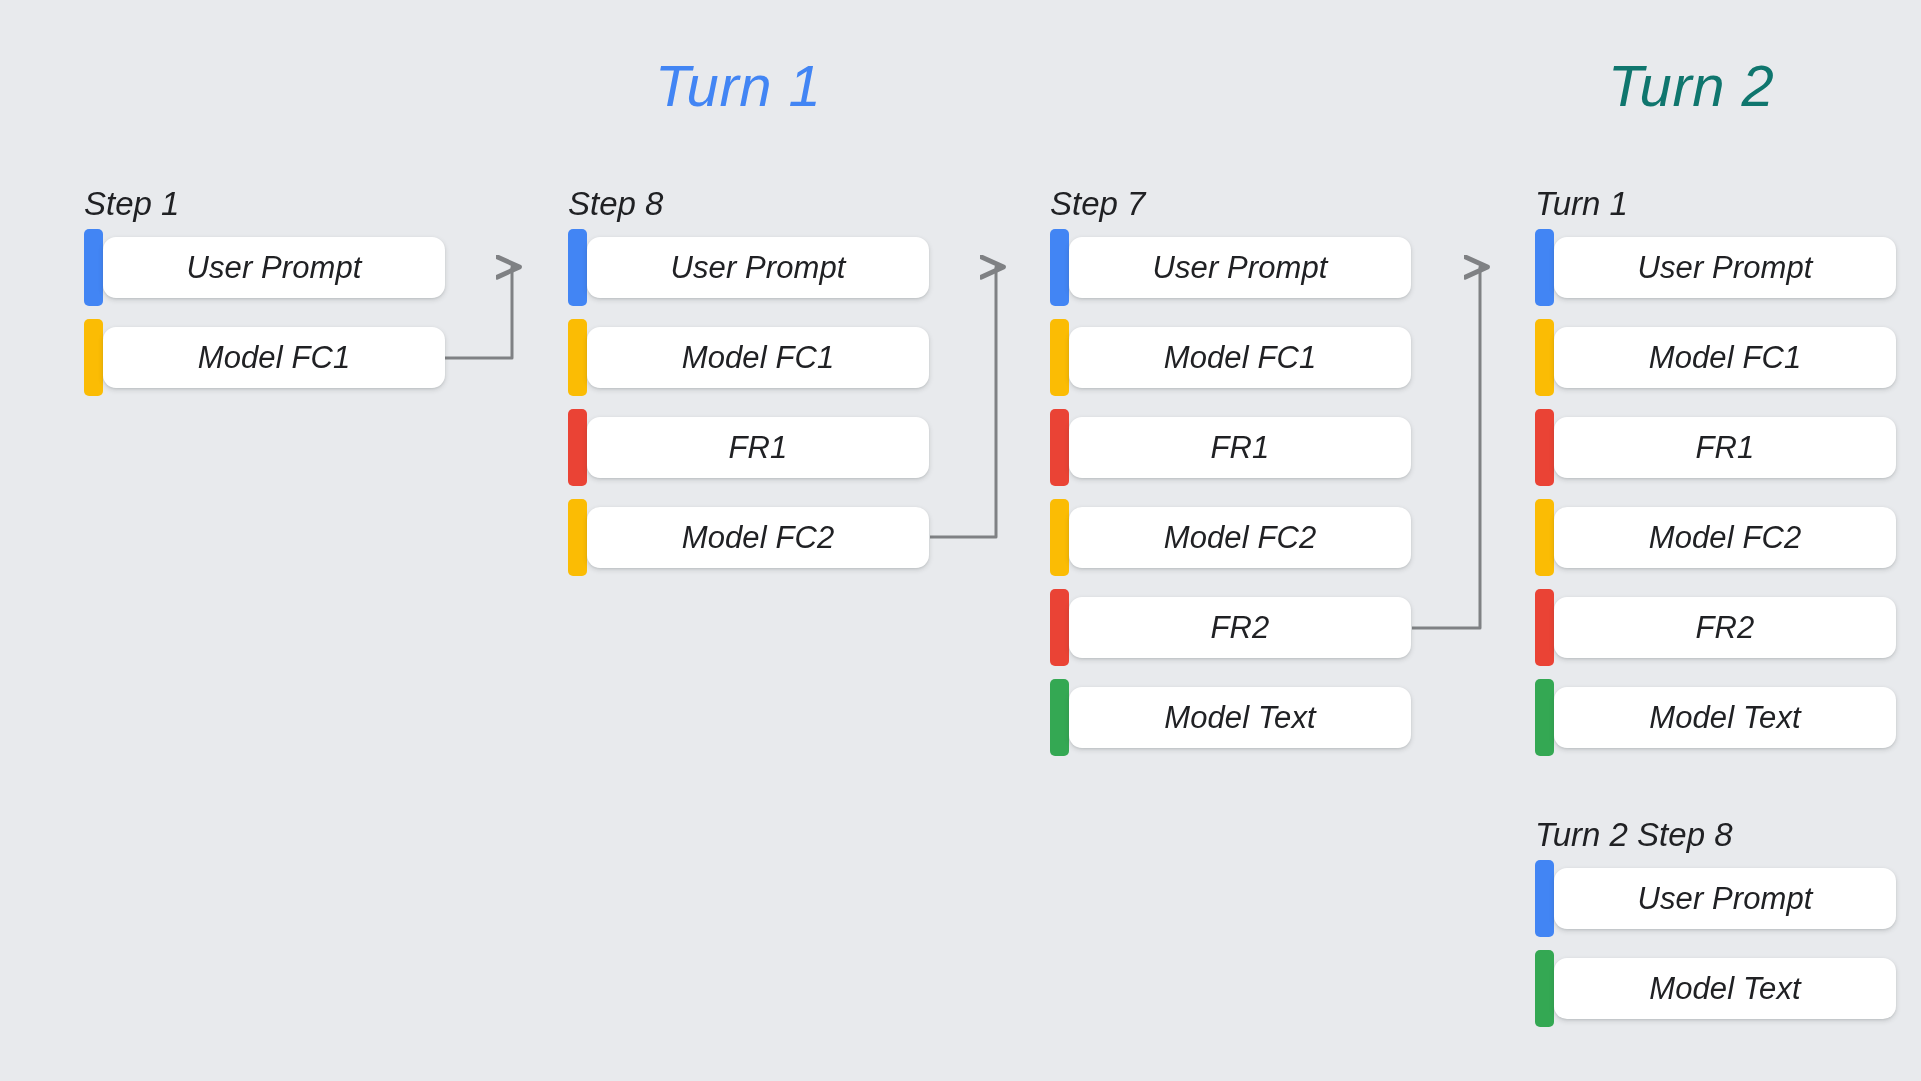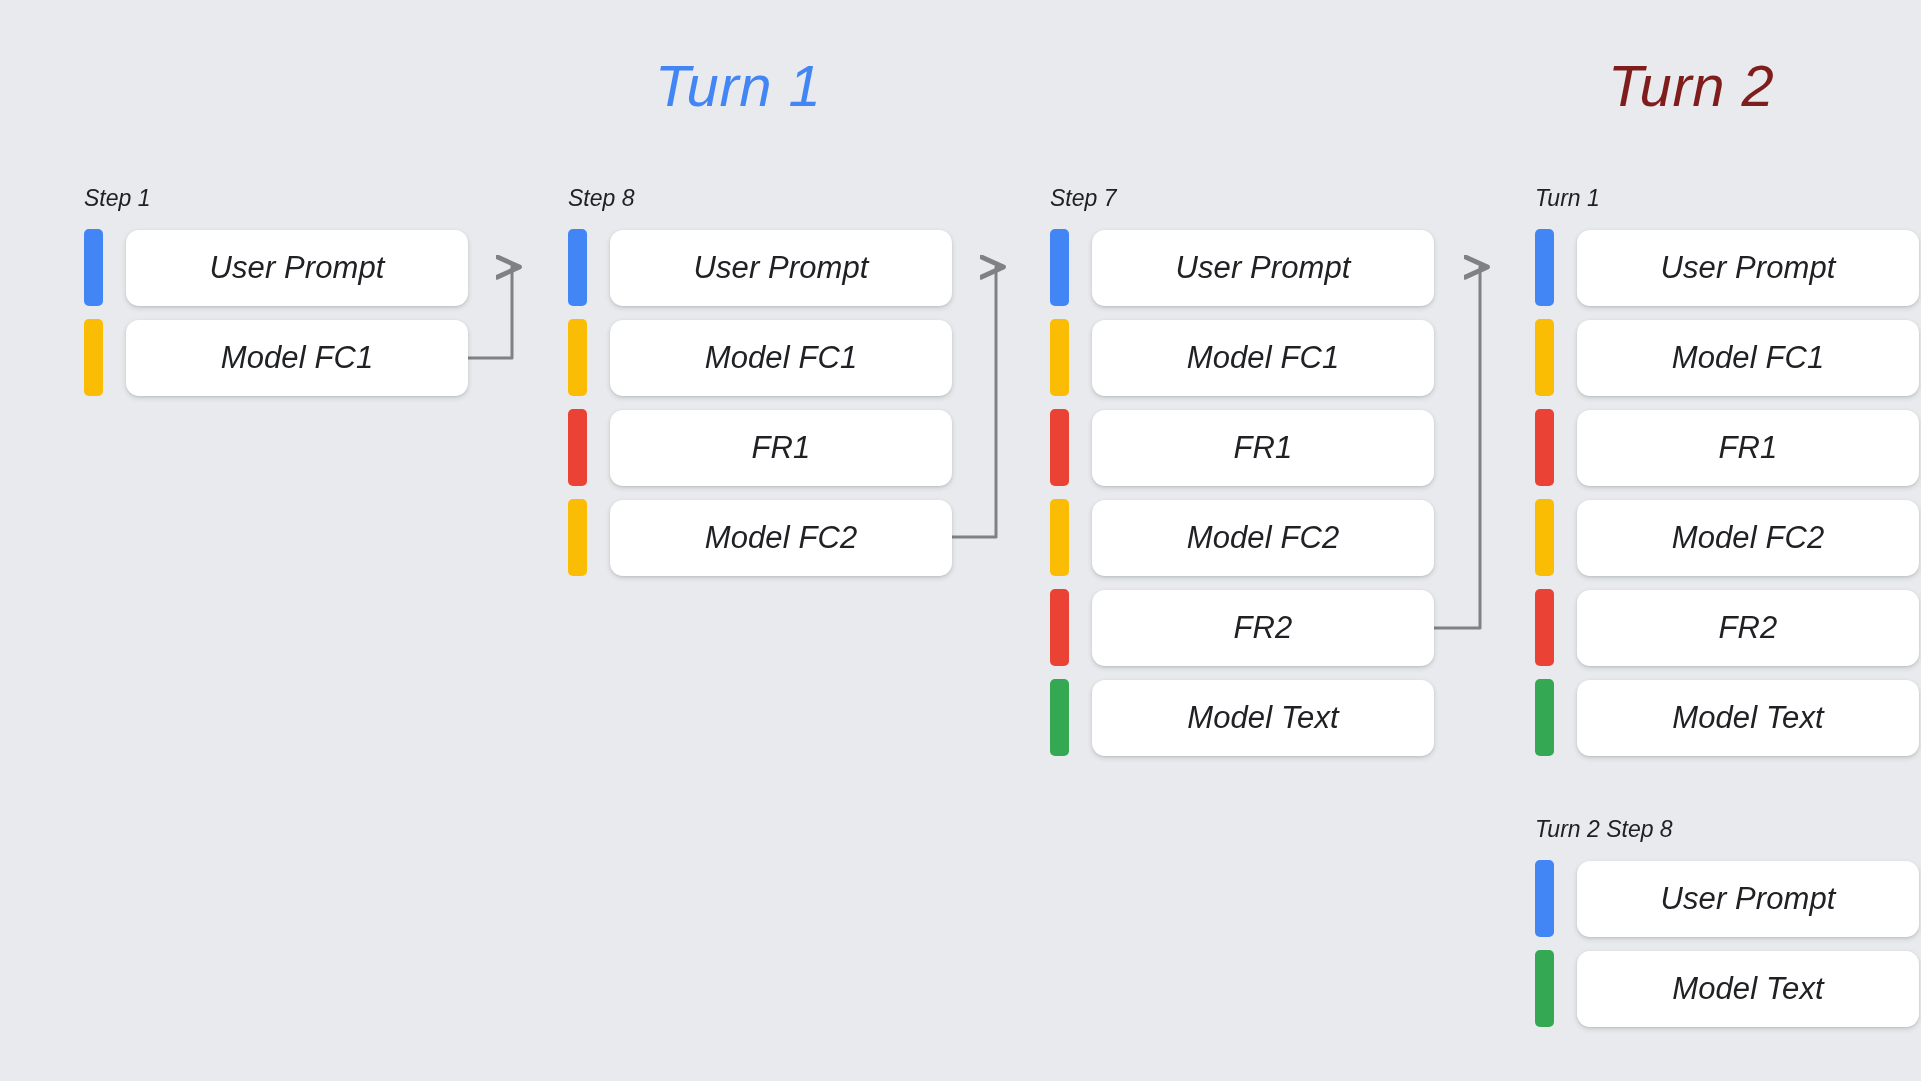--- a/index.html
+++ b/index.html
@@ -22,40 +22,39 @@
     color:#4285F4;
   }
   #turn1-title{left:655px;top:52px;}
   #turn2-title{left:1608px;top:52px;}
 
   
   .group{position:absolute;}
   .group-label{
     position:absolute;
     top:-44px;left:0;
-    font-size:23px;
+    font-size:33px;
     color:#202124;
     white-space:nowrap;
     font-weight:400;
   }
   .row{
     position:absolute;
     left:0;
     height:77px;
     display:flex;
     align-items:center;
   }
   .bar{
     width:19px;height:77px;
     border-radius:5px;
     flex:0 0 auto;
   }
   .card{
-    margin-left:23px;
-    width:342px;height:76px;
+    width:342px;height:61px;
     background:#FFFFFF;
     border-radius:13px;
     box-shadow:0 2px 5px rgba(60,64,67,0.18), 0 1px 2px rgba(60,64,67,0.10);
     display:flex;
     align-items:center;
     justify-content:center;
     flex:0 0 auto;
   }
   .card span{
     font-size:31px;
@@ -70,21 +69,21 @@
     position:absolute;inset:0;
     pointer-events:none;
   }
 </style>
 </head>
 <body style="background: rgb(232, 234, 237);">
 
 <div class="stage">
 
   <div class="turn-title" id="turn1-title" style="color: rgb(66, 133, 244);">Turn 1</div>
-  <div class="turn-title" id="turn2-title" style="color: #7f1d1d;">Turn 2</div>
+  <div class="turn-title" id="turn2-title" style="color: #0f766e;">Turn 2</div>
 
   <svg class="connectors" width="1921" height="1081">
     <defs>
       <marker id="arrowhead" markerWidth="9" markerHeight="9" refX="7.5" refY="4" orient="auto" markerUnits="strokeWidth">
         <path d="M0.5,0.6 L8,4 L0.5,7.4" fill="none" stroke="#7F8184" stroke-width="1.6" stroke-linecap="round" stroke-linejoin="round"></path>
       </marker>
     </defs>
 
     <path d="M445,358 L512,358 L512,267 L518,267" fill="none" stroke="#7F8184" stroke-width="3" stroke-linejoin="round" marker-end="url(#arrowhead)"></path>
 

